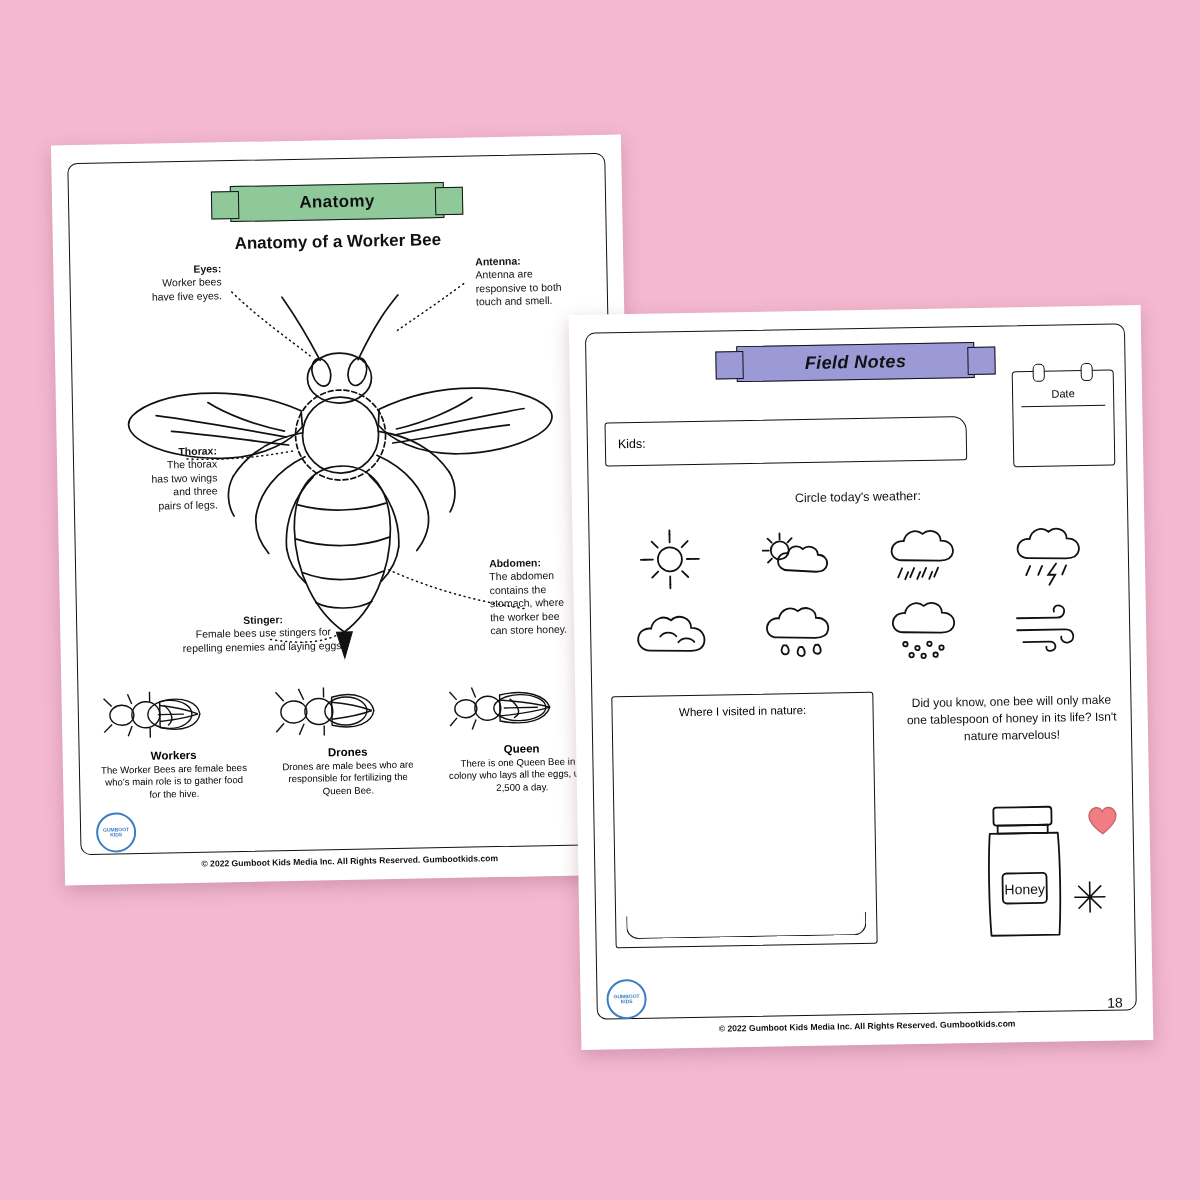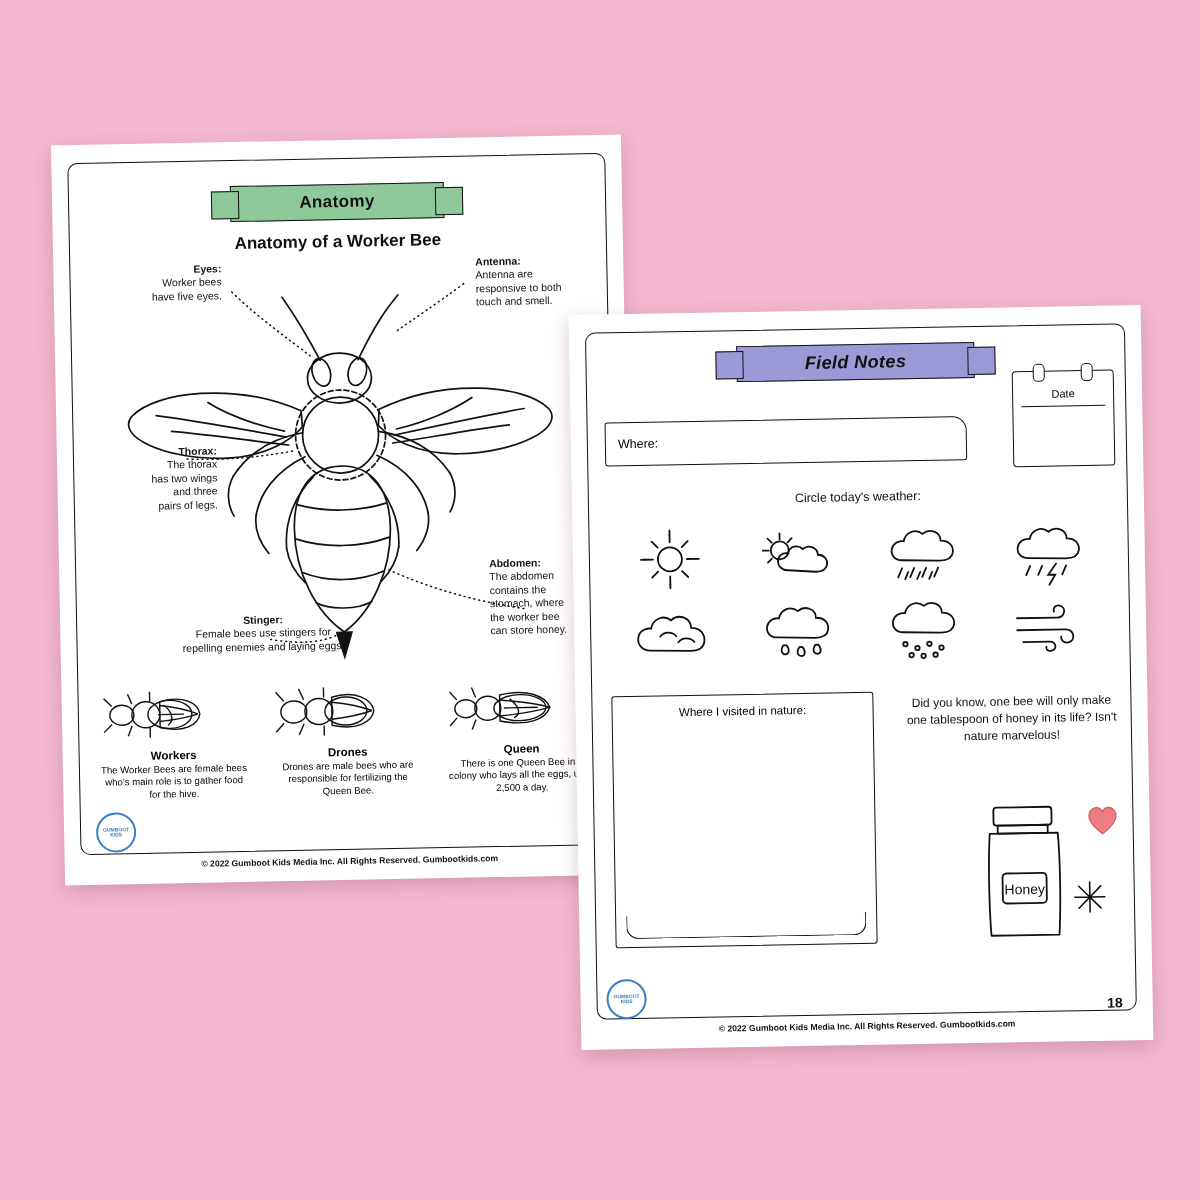--- a/index.html
+++ b/index.html
@@ -116,21 +116,21 @@
     border:1.6px solid #111;border-top:none;border-radius:0 0 12px 12px;
   }
   .factbox{
     position:absolute;right:26px;top:386px;width:220px;
     font-size:12px;line-height:1.4;text-align:center;color:#111;
   }
   .heart{
     position:absolute;right:34px;top:498px;width:30px;height:28px;
   }
   .pagenum{
-    position:absolute;right:30px;bottom:30px;font-size:14px;color:#111;font-weight:bold;
+    position:absolute;right:30px;bottom:30px;font-size:14px;color:#111;
   }
   svg{display:block;overflow:visible;}
 </style>
 </head>
 <body style="background: rgb(244, 184, 208);">
 
 <div class="sheet" id="anatomy-page">
   <div class="inner-border"></div>
 
   <div class="ribbon" id="anatomy-ribbon">
@@ -307,21 +307,21 @@
 <div class="sheet" id="field-page">
   <div class="inner-border"></div>
 
   <div class="ribbon" id="field-ribbon">
     <span class="tail l"></span>
     <span class="tail r"></span>
     <span>Field Notes</span>
   </div>
 
   <div class="name-box">
-    <span>Where:</span>
+    <span>Kids:</span>
   </div>
 
   <div class="date-card">
     <span class="ring" style="left:20px;"></span>
     <span class="ring" style="right:20px;"></span>
     <div class="dtxt">Date</div>
     <div class="line"></div>
   </div>
 
   <div class="weather-q">Circle today's weather:</div>

